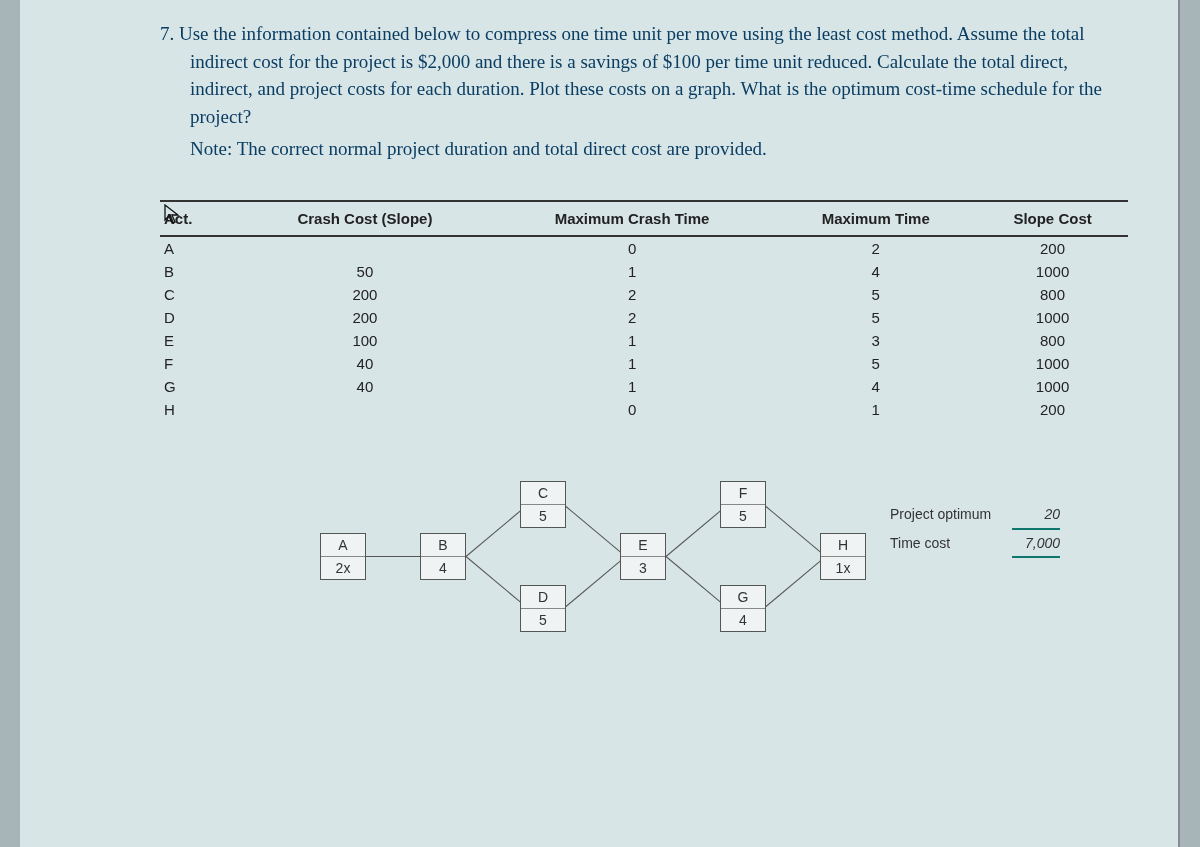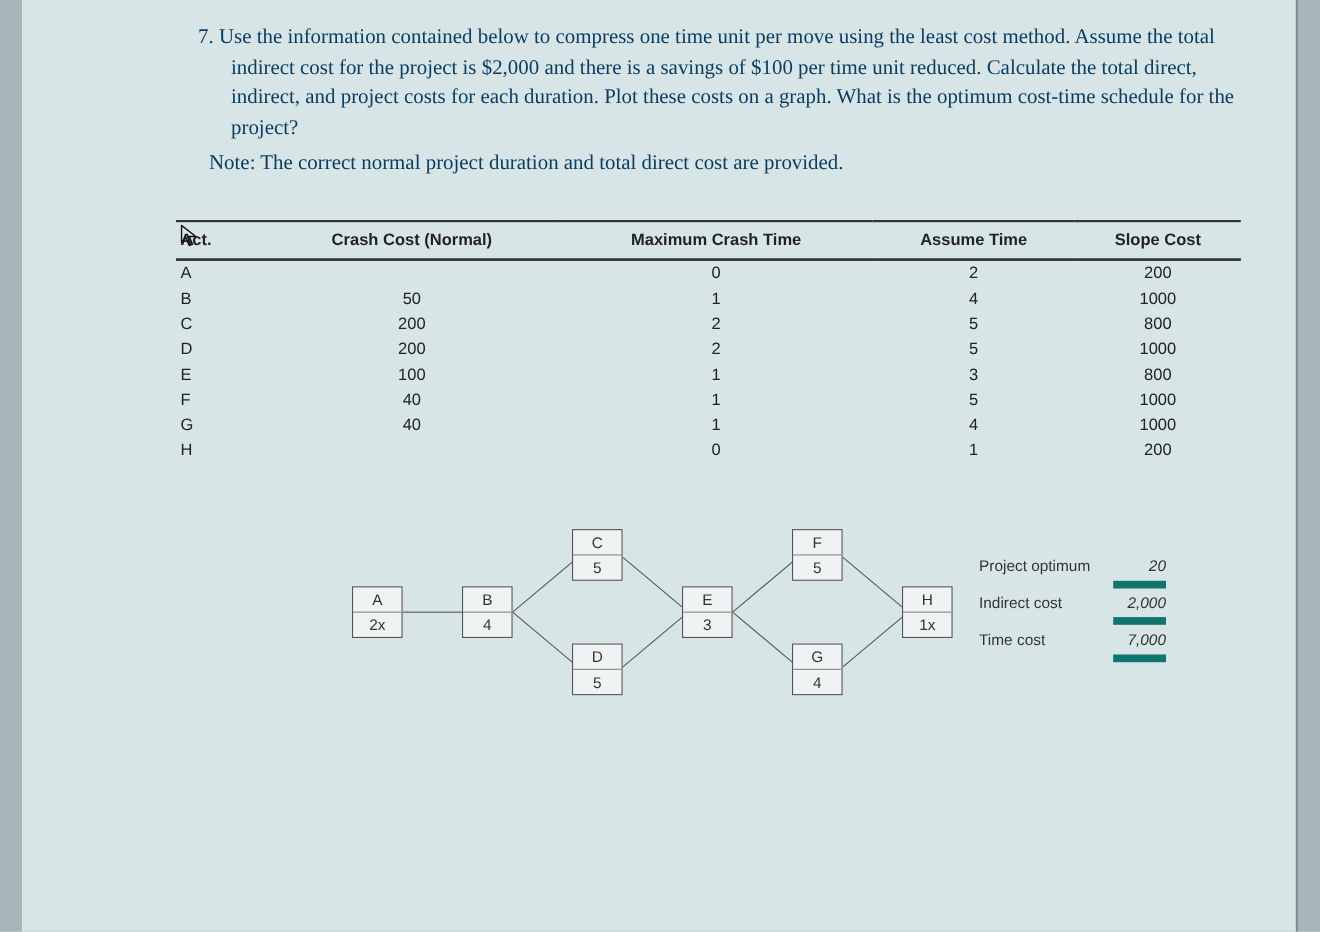--- a/index.html
+++ b/index.html
@@ -20,21 +20,20 @@
       position: relative;
       border-right: 2px solid #889;
     }
     .question {
       color: #0a3d62;
       font-size: 19px;
       line-height: 1.45;
       padding-left: 30px;
       text-indent: -30px;
       margin-bottom: 8px;
-      margin-left: 20px;
     }
     .qnum { display: inline; }
     .note {
       color: #0a3d62;
       font-size: 19px;
       padding-left: 30px;
       margin-bottom: 5px;
     }
     .note-label { font-weight: normal; }
     .cursor {
@@ -110,21 +109,21 @@
       font-family: Arial, Helvetica, sans-serif;
       font-size: 14px;
       color: #333;
       left: 570px;
       top: 30px;
       line-height: 1.9;
     }
     .summary .row { white-space: nowrap; }
     .summary .ul {
       display: inline-block;
-      border-bottom: 7px solid #0f766e;
+      border-bottom: 2px solid #0f766e;
       min-width: 48px;
       text-align: right;
       font-style: italic;
       margin-left: 12px;
     }
     .summary .lab { display: inline-block; min-width: 110px; }
   </style>
 </head>
 <body>
 
@@ -142,23 +141,23 @@
   <span class="cursor">
     <svg width="18" height="22" viewBox="0 0 18 22">
         <path d="M1 1 L1 16 L5 12 L8 19 L11 18 L8 11 L14 11 Z" fill="none" stroke="#111" stroke-width="1.3"></path>
       </svg>
   </span>
 
   <table class="data">
     <thead>
       <tr>
         <th>Act.</th>
-        <th>Crash Cost (Normal)</th>
+        <th>Crash Cost (Slope)</th>
         <th>Maximum Crash Time</th>
-        <th>Assume Time</th>
+        <th>Maximum Time</th>
         <th>Slope Cost</th>
       </tr>
     </thead>
     <tbody>
       <tr>
           <td>A</td>
           <td></td>
           <td>0</td>
           <td>2</td>
           <td>200</td>
@@ -255,18 +254,17 @@
       <div class="nlab">G</div>
       <div class="nval">4</div>
     </div>
     <div class="node" style="left:500px; top:62px;">
       <div class="nlab">H</div>
       <div class="nval">1x</div>
     </div>
 
     <div class="summary">
       <div class="row"><span class="lab">Project optimum</span><span class="ul">20</span></div>
-      <div class="row"><span class="lab">Indirect cost</span><span class="ul">2,000</span></div>
       <div class="row"><span class="lab">Time cost</span><span class="ul">7,000</span></div>
     </div>
   </div>
 
 </div>
 
 </body></html>

